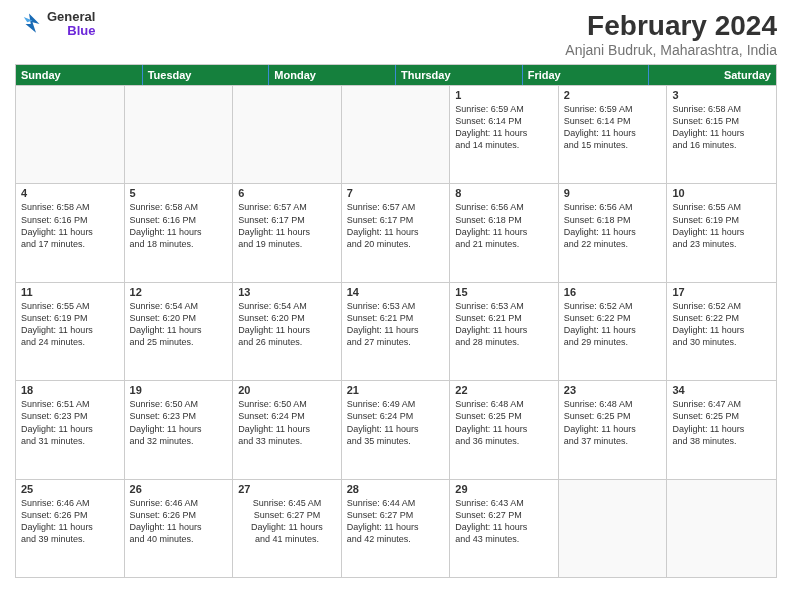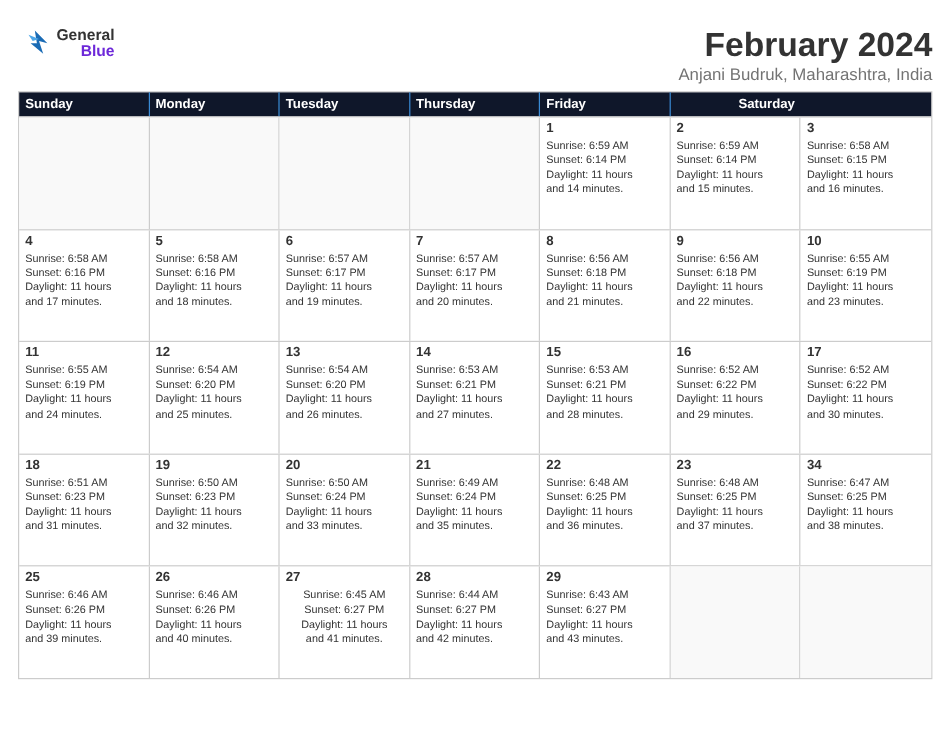--- a/index.html
+++ b/index.html
@@ -6,21 +6,21 @@
     body {
       font-family: Arial, sans-serif;
       background: #fff;
       width: 792px;
       height: 612px;
       overflow: hidden;
     }
     .page {
       width: 792px;
       height: 588px;
-      padding: 22px 15px;
+      padding: 10px 15px;
       display: flex;
       flex-direction: column;
     }
     .header {
       display: flex;
       justify-content: space-between;
       align-items: flex-start;
       margin-bottom: 6px;
     }
     .logo {
@@ -54,22 +54,22 @@
       color: #737373;
     }
     .calendar {
       flex: 1;
       display: flex;
       flex-direction: column;
       border: 1px solid #ccc;
     }
     .cal-header-row {
       display: grid;
-      grid-template-columns: repeat(7, 1fr);
-      background: #0f172a;
+      grid-template-columns: repeat(6, 1fr);
+      background: #15803d;
     }
     .cal-header-cell {
       color: #fff;
       font-size: 11px;
       font-weight: bold;
       padding: 4px 5px;
       border-right: 1px solid #3a8bd5;
       text-align: left;
     }
     .cal-header-cell:last-child { border-right: none; text-align: right; }
@@ -124,22 +124,22 @@
     </div>
     <div class="title-block">
       <div class="month-title">February 2024</div>
       <div class="location-title">Anjani Budruk, Maharashtra, India</div>
     </div>
   </div>
 
   <div class="calendar">
     <div class="cal-header-row">
     <div class="cal-header-cell">Sunday</div>
+        <div class="cal-header-cell">Tuesday</div>
         <div class="cal-header-cell">Monday</div>
-        <div class="cal-header-cell">Tuesday</div>
         <div class="cal-header-cell">Thursday</div>
         <div class="cal-header-cell">Friday</div>
         <div class="cal-header-cell">Saturday</div>
       </div>
     <div class="cal-body">
     <div class="cal-row">
           <div class="cal-cell empty"></div>
           <div class="cal-cell empty"></div>
           <div class="cal-cell empty"></div>
           <div class="cal-cell empty"></div>

